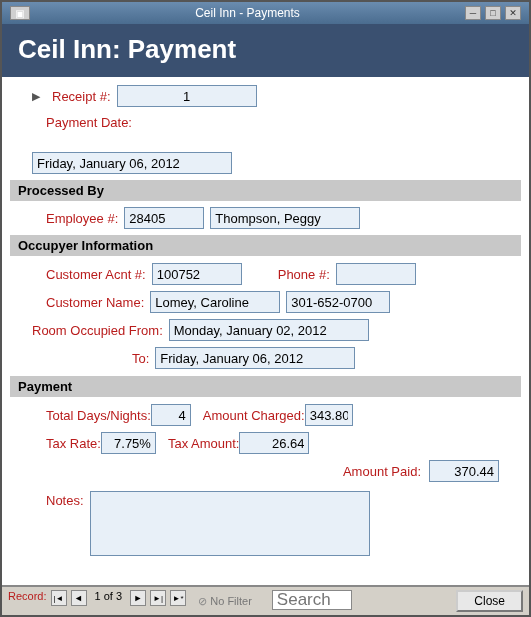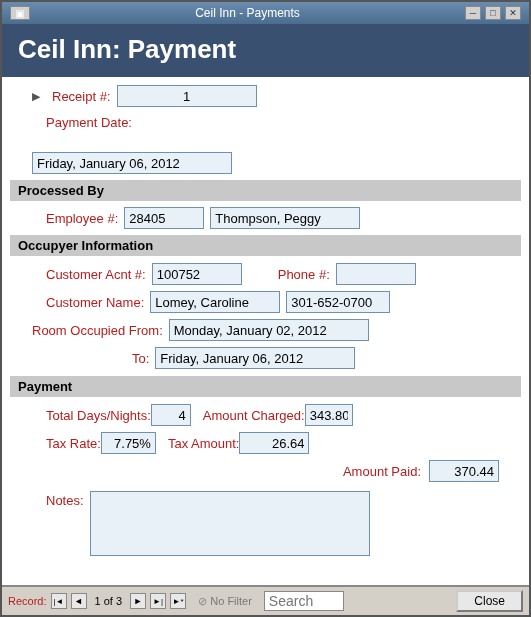--- a/index.html
+++ b/index.html
@@ -151,21 +151,20 @@
     textarea.form-input {
       height: 60px;
       resize: none;
       vertical-align: top;
     }
 
     .status-bar {
       background: #d4d0c8;
       border-top: 2px solid #888;
       display: flex;
-      align-items: center;
       padding: 3px 6px;
       gap: 4px;
       flex-shrink: 0;
       height: 30px;
     }
 
     .nav-btn {
       width: 16px;
       height: 16px;
       background: #e8e8e8;
@@ -185,26 +184,26 @@
     .no-filter {
       display: flex;
       align-items: center;
       gap: 3px;
       margin-left: 8px;
       font-size: 11px;
       color: #777;
     }
 
     .search-box {
-      margin-left: 8px;
+      margin-left: 16px;
       border: 1px solid #888;
       background: white;
       height: 20px;
       padding: 1px 4px;
-      font-size: 14px;
+      font-size: 17px;
       width: 80px;
     }
 
     .close-btn {
       margin-left: auto;
       background: #e8e8e8;
       border: 2px outset #ccc;
       padding: 2px 16px;
       font-size: 12px;
       cursor: pointer;

